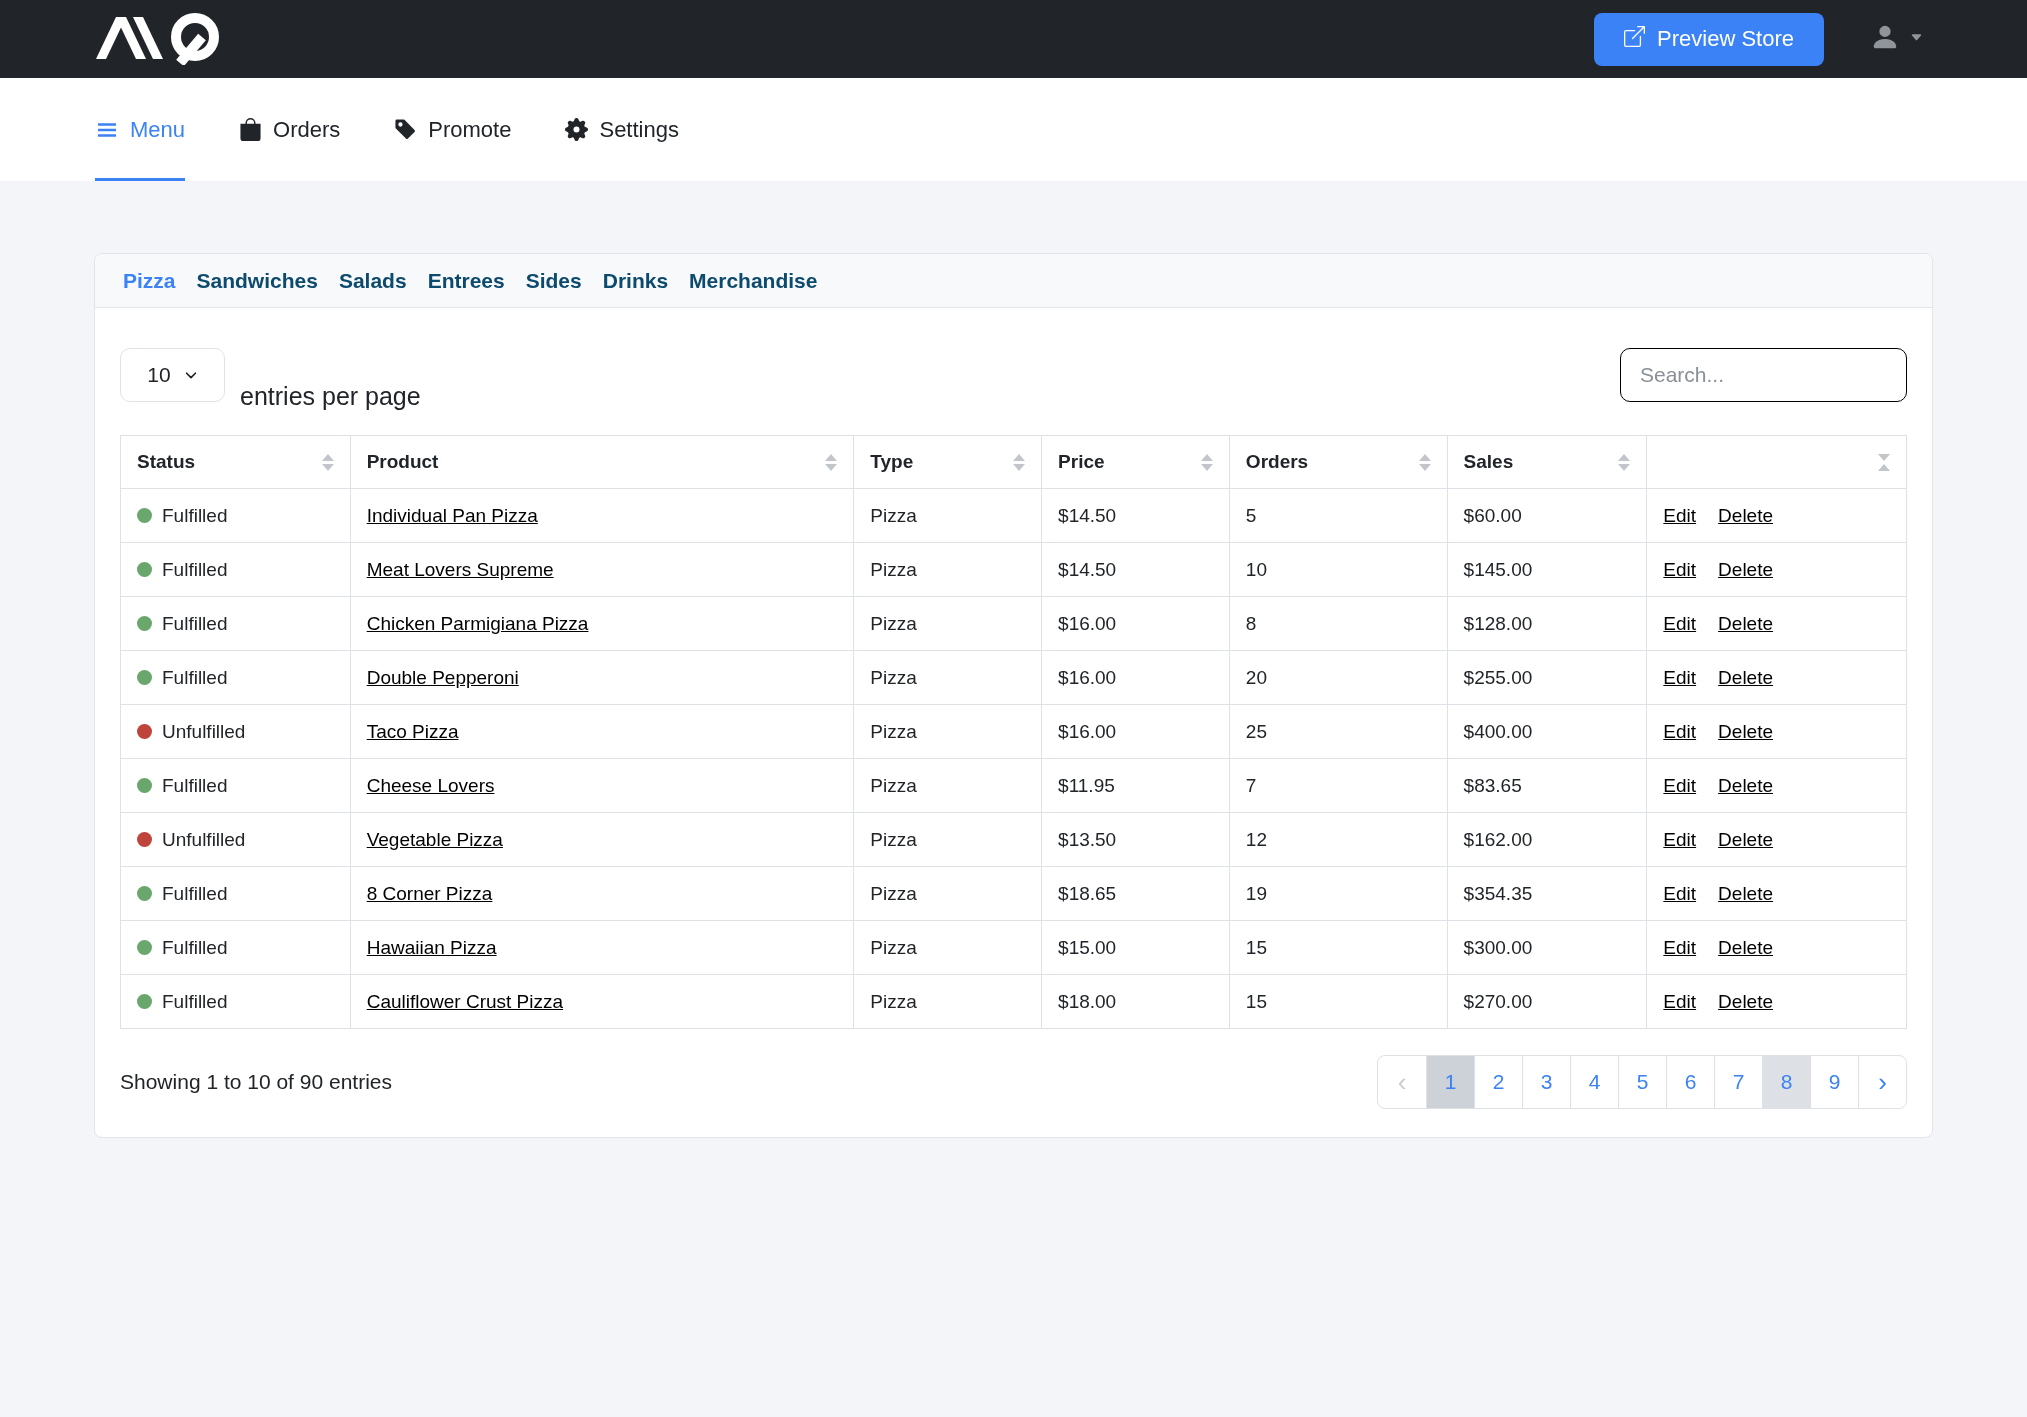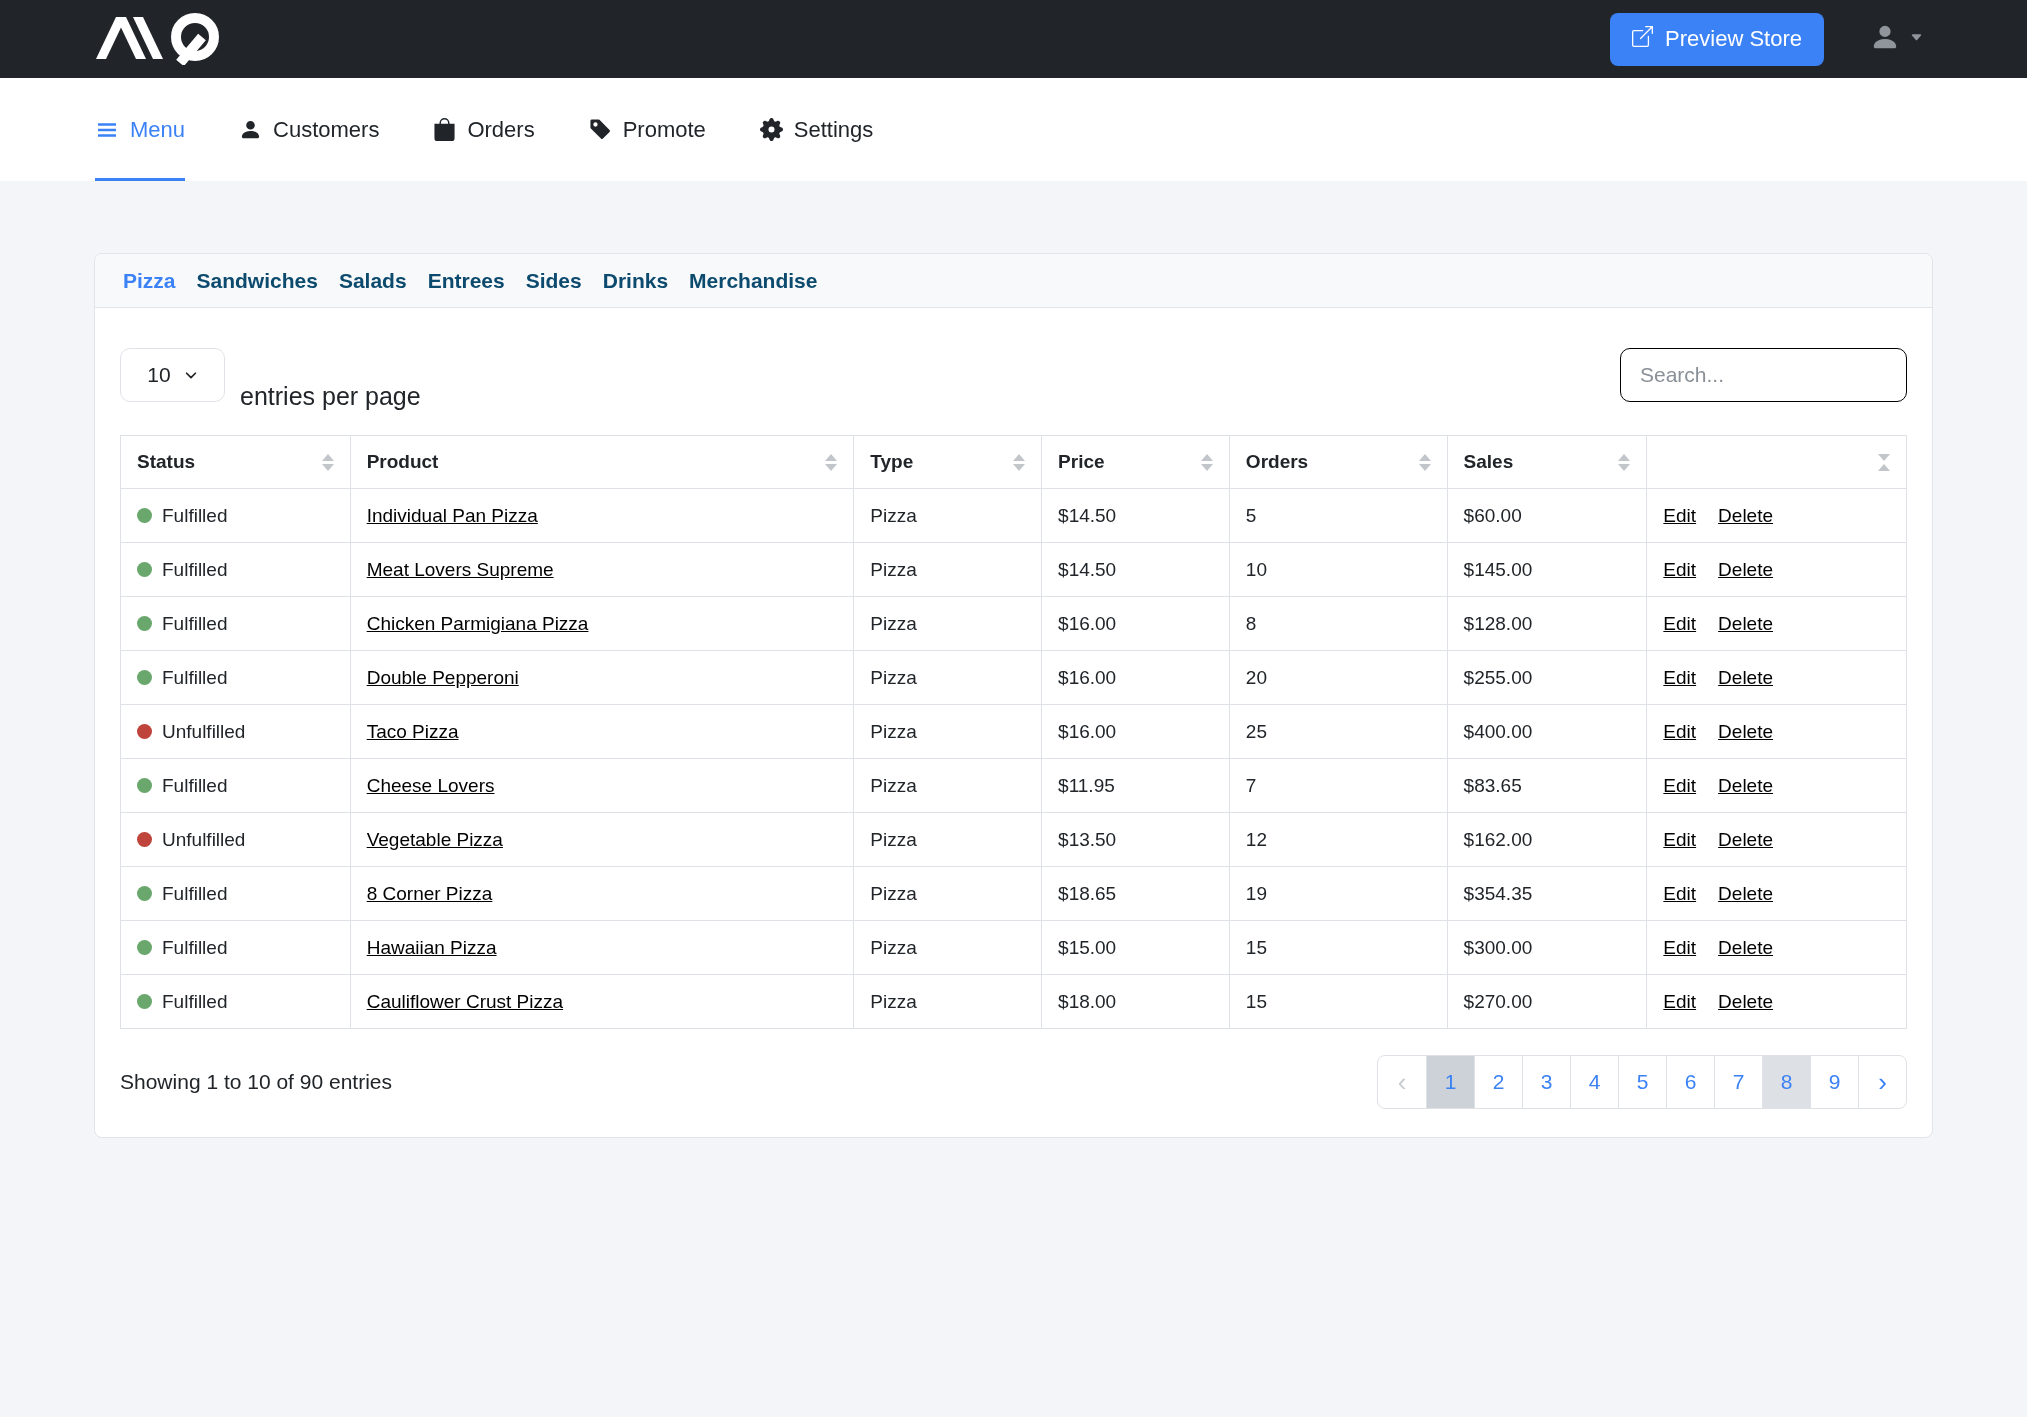--- a/index.html
+++ b/index.html
@@ -23,21 +23,21 @@
   .brand { display: flex; align-items: center; }
   .topbar-right { margin-left: auto; display: flex; align-items: center; gap: 46px; }
   .btn-preview {
     display: flex; align-items: center; gap: 12px;
     background: #3b82f6;
     border: none;
     color: #fff;
     font-family: inherit;
     font-size: 22px;
     height: 53px;
-    padding: 0 22px;
+    padding: 0 30px;
     border-radius: 8px;
     cursor: pointer;
   }
   .user-menu { display: flex; align-items: center; gap: 10px; cursor: pointer; }
 
   
   .nav {
     height: 103px;
     background: #fff;
     display: flex;
@@ -230,28 +230,20 @@
     <span>
       <svg width="24" height="24" viewBox="0 0 16 16" fill="#3b82f6">
         <path d="M2 3.5h12v1.6H2zM2 7.2h12v1.6H2zM2 10.9h12v1.6H2z"></path>
       </svg>
     </span>
     <span>Menu</span>
   </a>
   <a class="nav-item">
     <span>
       <svg width="23" height="23" viewBox="0 0 16 16" fill="#212529">
-        <path d="M3 14s-1 0-1-1 1-4 6-4 6 3 6 4-1 1-1 1H3Zm5-6a3 3 0 1 0 0-6 3 3 0 0 0 0 6Z"></path>
-      </svg>
-    </span>
-    <span>Customers</span>
-  </a>
-  <a class="nav-item">
-    <span>
-      <svg width="23" height="23" viewBox="0 0 16 16" fill="#212529">
         <path d="M8 1a2.5 2.5 0 0 1 2.5 2.5V4h-5v-.5A2.5 2.5 0 0 1 8 1Zm3.5 3v-.5a3.5 3.5 0 1 0-7 0V4H1v10a2 2 0 0 0 2 2h10a2 2 0 0 0 2-2V4h-3.5Z"></path>
       </svg>
     </span>
     <span>Orders</span>
   </a>
   <a class="nav-item">
     <span>
       <svg width="23" height="23" viewBox="0 0 16 16" fill="#212529">
         <path d="M2 1a1 1 0 0 0-1 1v4.586a1 1 0 0 0 .293.707l7 7a1 1 0 0 0 1.414 0l4.586-4.586a1 1 0 0 0 0-1.414l-7-7A1 1 0 0 0 6.586 1H2Zm4 3.5a1.5 1.5 0 1 1-3 0 1.5 1.5 0 0 1 3 0Z"></path>
       </svg>

